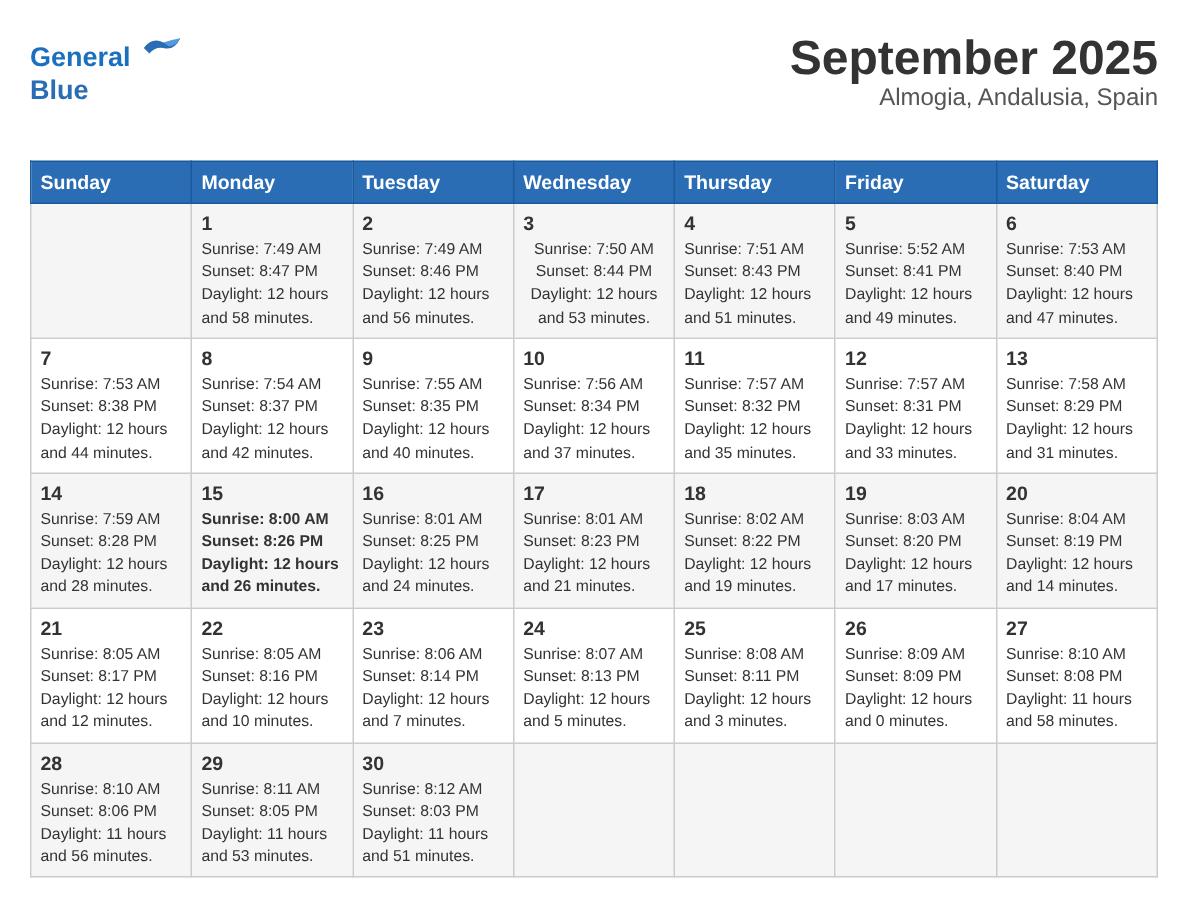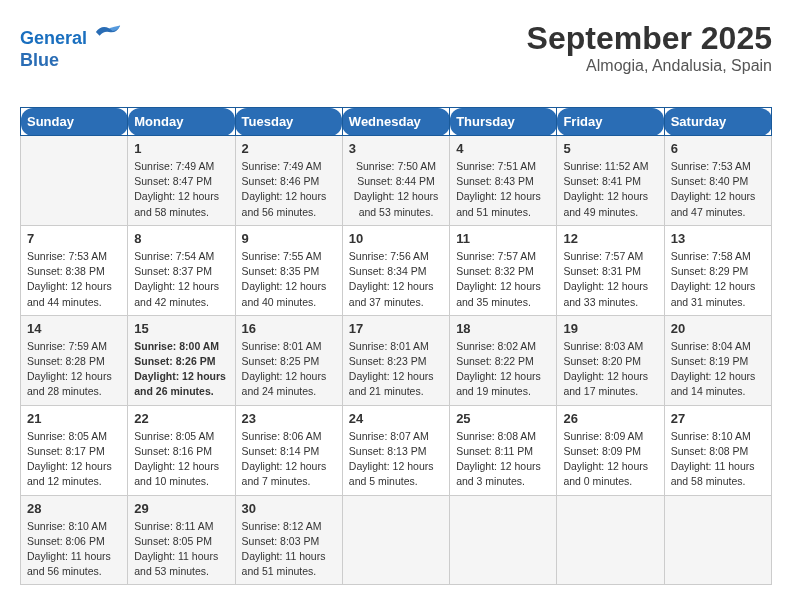--- a/index.html
+++ b/index.html
@@ -86,21 +86,20 @@
       background: #f9f9f9;
     }
     tr:nth-child(odd) td {
       background-color: #f5f5f5;
     }
     tr:nth-child(even) td {
       background-color: #ffffff;
     }
     .calendar thead tr th {
       background-color: #2a6db5 !important;
-      border-radius: 12px;
     }
   </style>
 </head>
 <body>
 
 <div class="header">
   <div class="logo">
     <div>
       <div class="logo-text">
         <span>General</span>
@@ -156,21 +155,21 @@
         </td>
         <td>
           <span class="day-num">4</span>
           <div class="day-info" style="white-space: pre-line;">Sunrise: 7:51 AM
 Sunset: 8:43 PM
 Daylight: 12 hours
 and 51 minutes.</div>
         </td>
         <td>
           <span class="day-num">5</span>
-          <div class="day-info" style="white-space: pre-line;">Sunrise: 11:52 AM
+          <div class="day-info" style="white-space: pre-line;">Sunrise: 5:52 AM
 Sunset: 8:41 PM
 Daylight: 12 hours
 and 49 minutes.</div>
         </td>
         <td>
           <span class="day-num">6</span>
           <div class="day-info" style="white-space: pre-line;">Sunrise: 7:53 AM
 Sunset: 8:40 PM
 Daylight: 12 hours
 and 47 minutes.</div>

